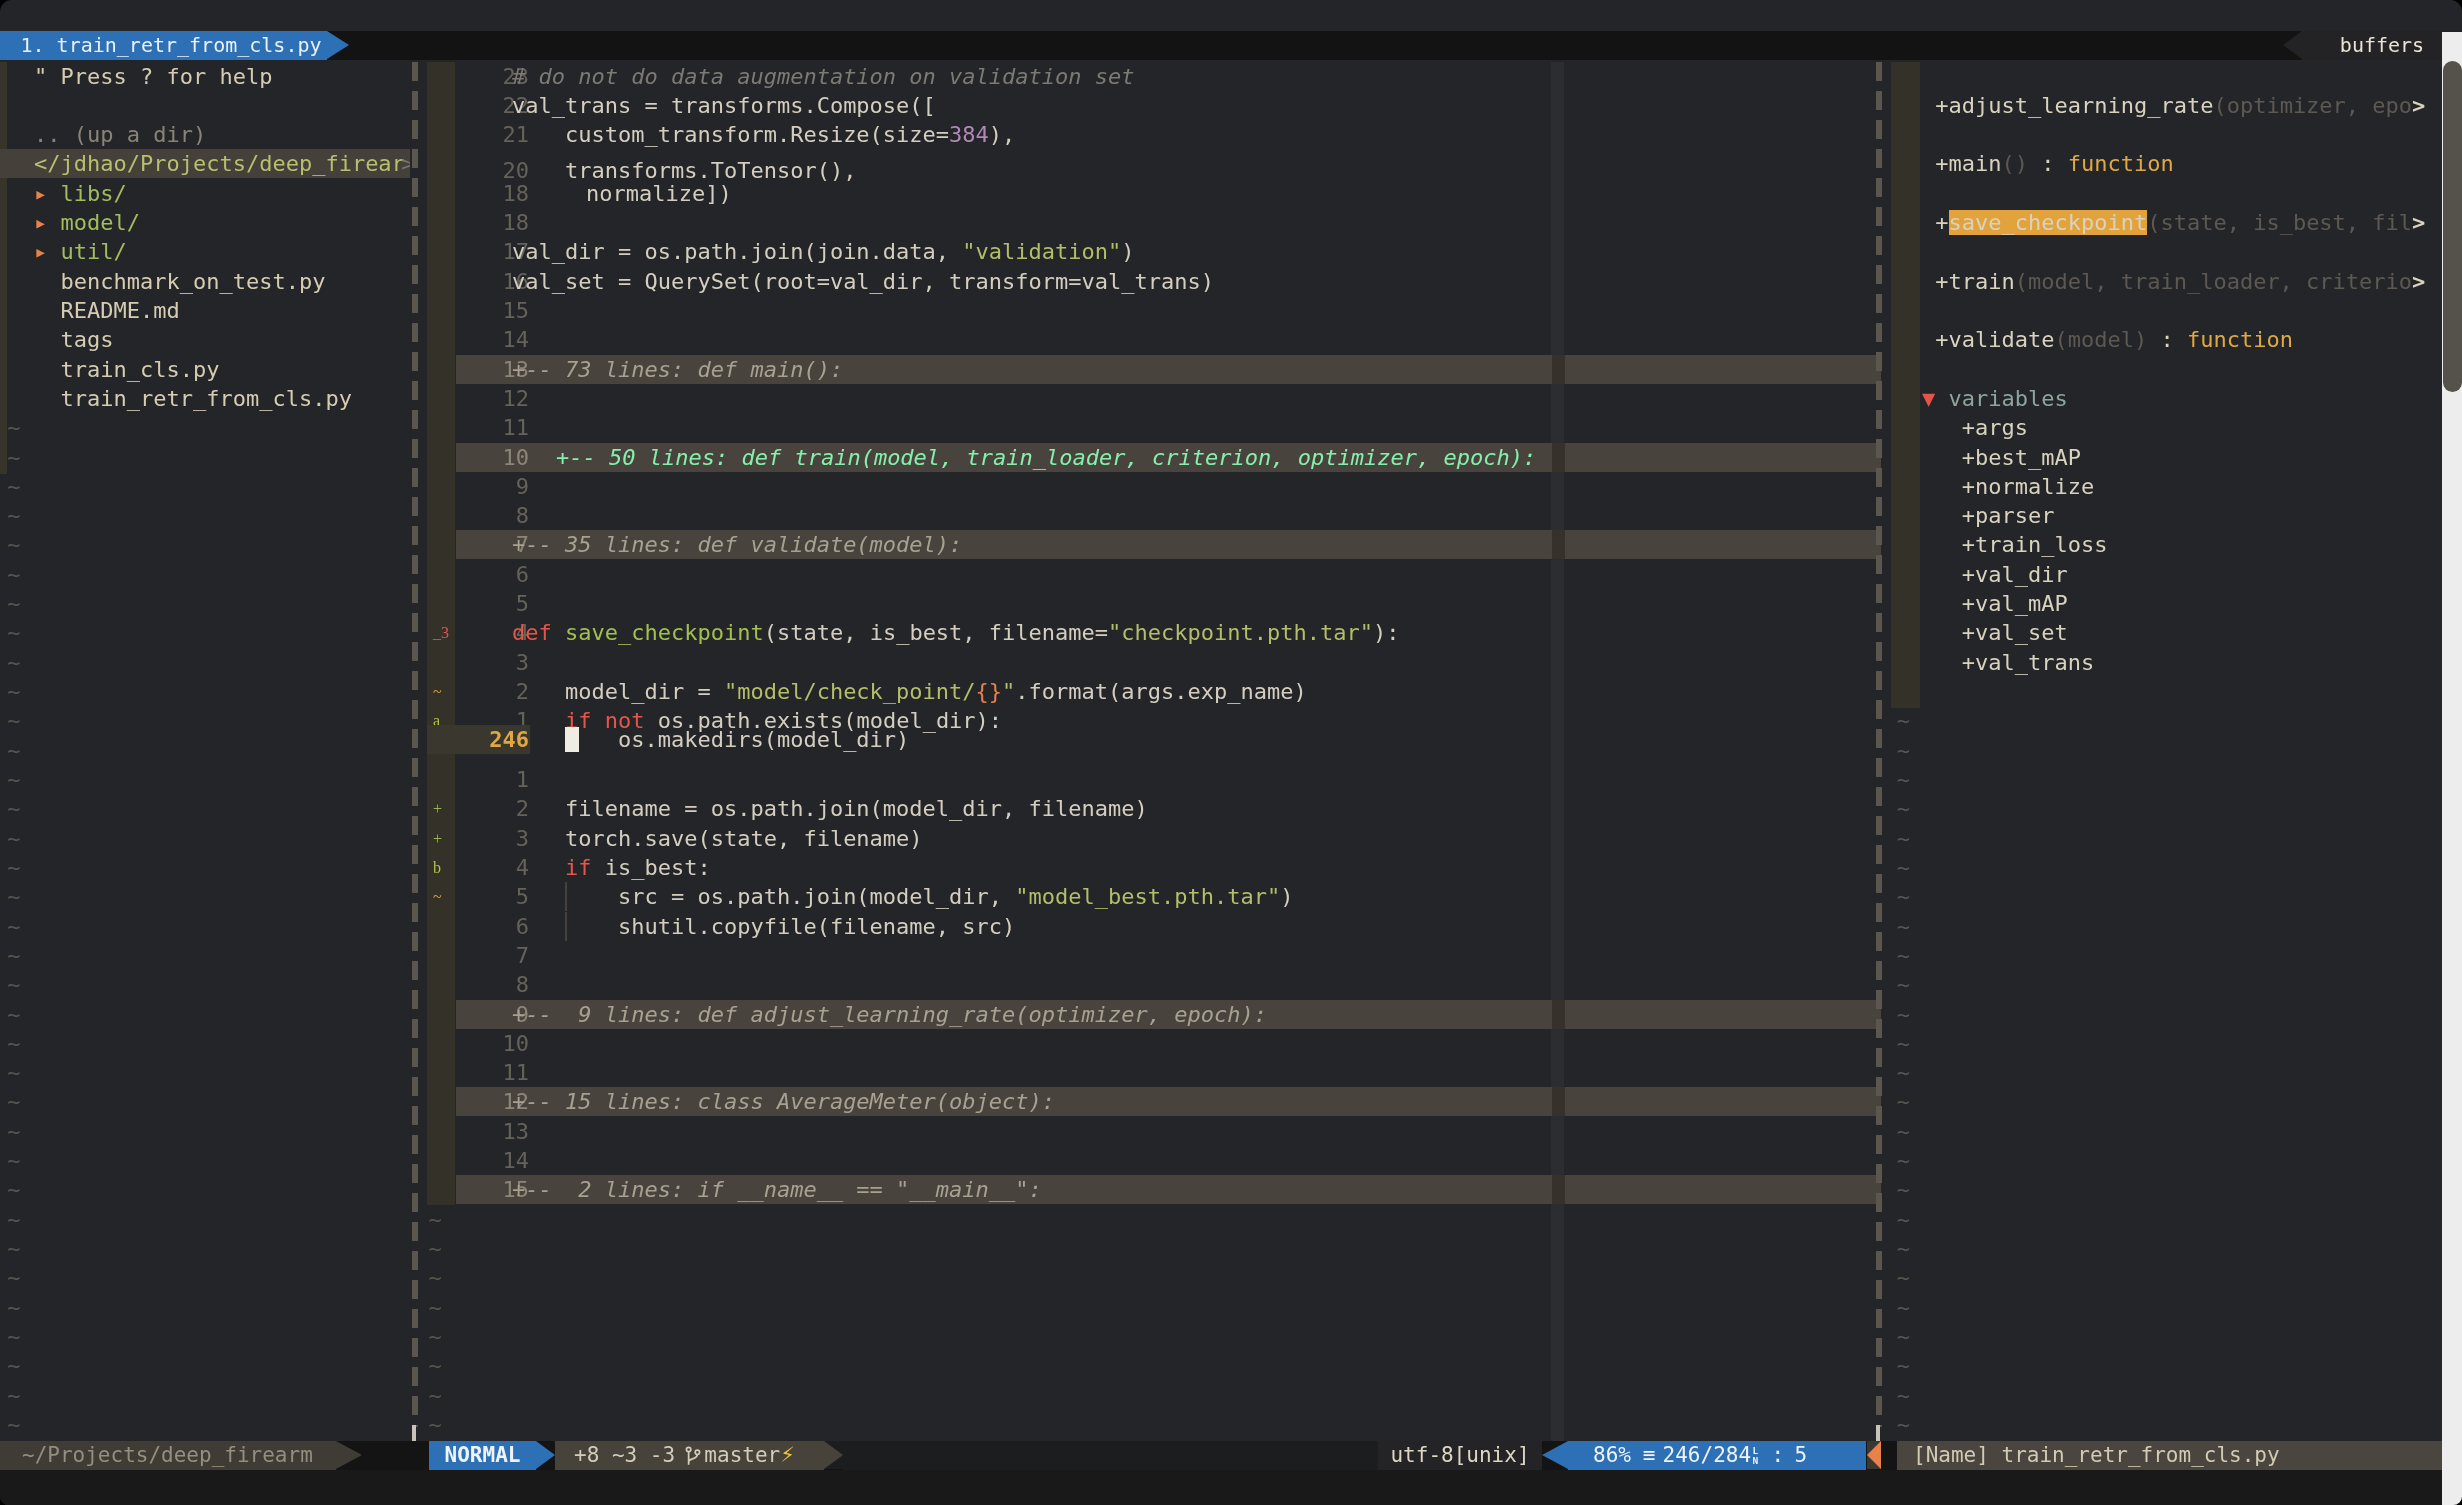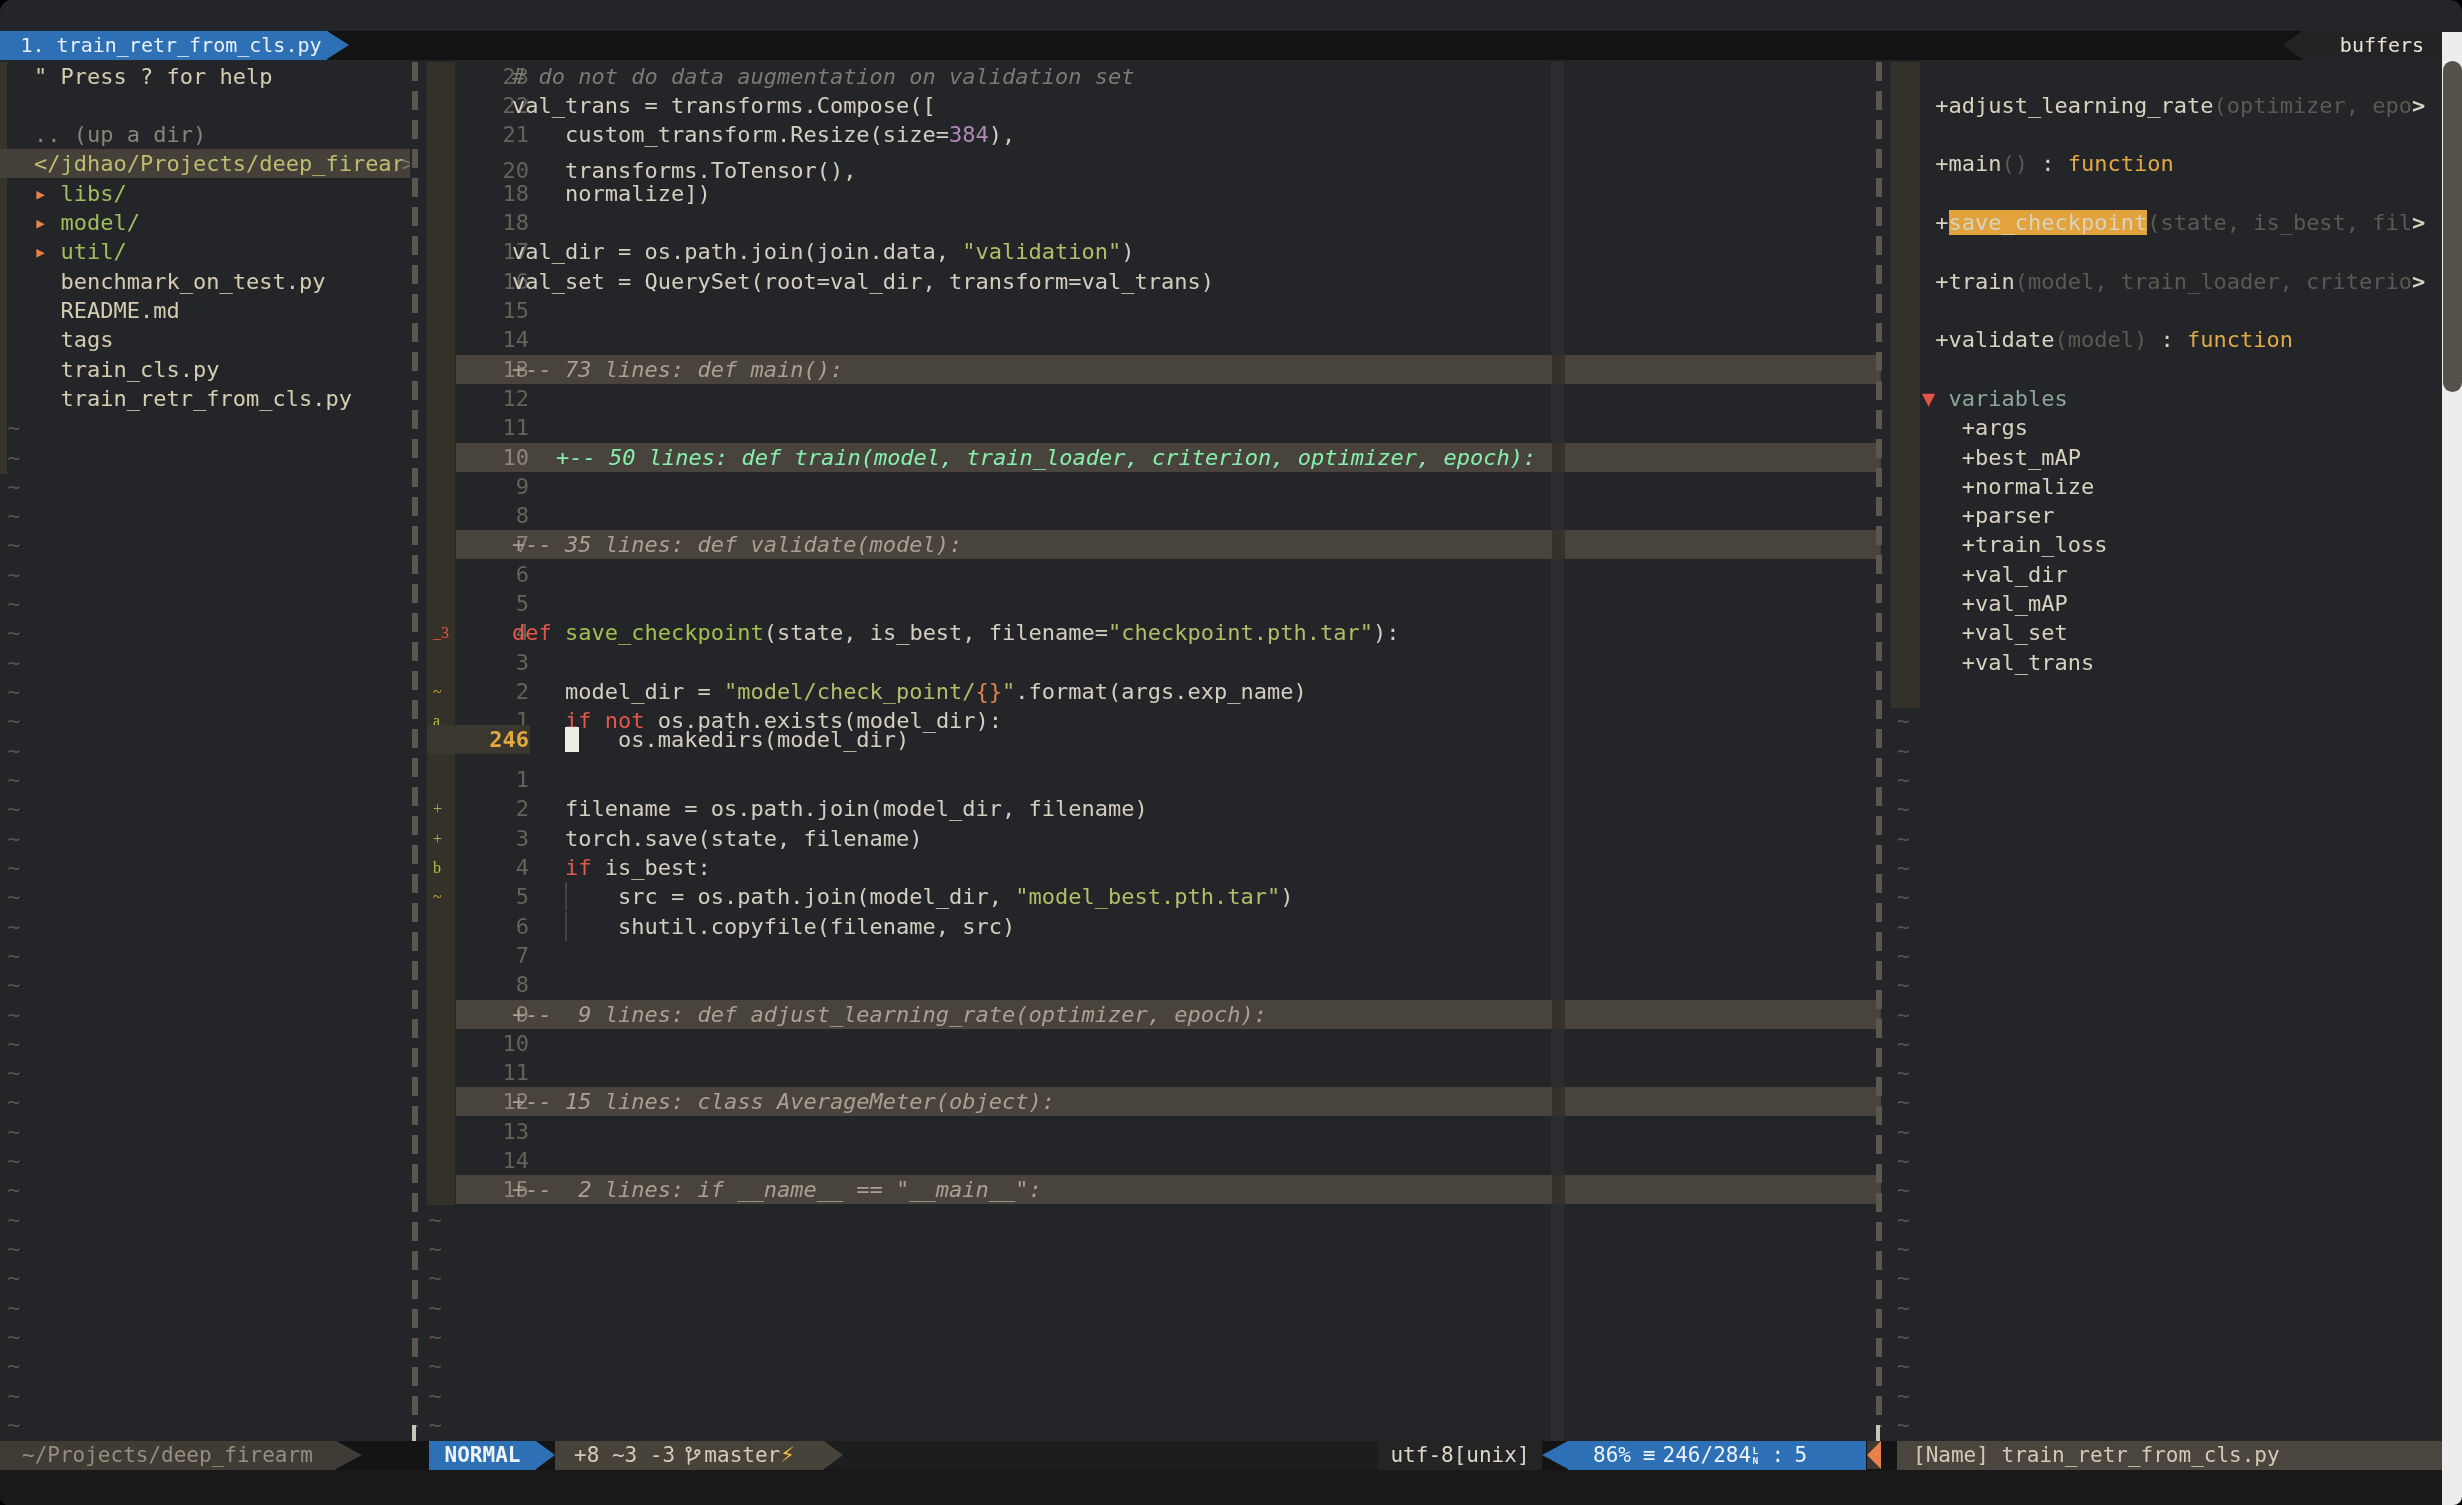--- a/index.html
+++ b/index.html
@@ -166,21 +166,21 @@
       </div>
     <div class="sep sep1"></div>
     <div class="sep-tick" style="left:412px;"></div>
     <div class="signstrip"></div>
     <div class="colorcol"></div>
     <div id="codewin">
         <div class="row erow" style="top: 1.5px;"><span class="ln">23</span><span class="code"><span style="color: rgb(125, 121, 115); font-style: italic;"># do not do data augmentation on validation set</span></span></div>
         <div class="row erow" style="top: 31px;"><span class="ln">22</span><span class="code"><span style="color: rgb(213, 206, 192);">val_trans = transforms.Compose([</span></span></div>
         <div class="row erow" style="top: 60px;"><span class="ln">21</span><span class="code"><span style="color: rgb(213, 206, 192);">    custom_transform.Resize(size=</span><span style="color: rgb(176, 136, 184);">384</span><span style="color: rgb(213, 206, 192);">),</span></span></div>
         <div class="row erow" style="top: 96px;"><span class="ln">20</span><span class="code"><span style="color: rgb(213, 206, 192);">    transforms.ToTensor(),</span></span></div>
-        <div class="row erow" style="top: 119px;"><span class="ln">18</span><span class="code"><span style="color: rgb(213, 206, 192);">    normalize])</span></span></div>
+        <div class="row erow" style="top: 119px;"><span class="ln">18</span><span class="code"><span style="color: rgb(213, 206, 192); margin-left: 21px;">    normalize])</span></span></div>
         <div class="row erow" style="top: 148px;"><span class="ln">18</span></div>
         <div class="row erow" style="top: 177px;"><span class="ln">17</span><span class="code"><span style="color: rgb(213, 206, 192);">val_dir = os.path.join(join.data, </span><span style="color: rgb(180, 189, 104);">"validation"</span><span style="color: rgb(213, 206, 192);">)</span></span></div>
         <div class="row erow" style="top: 207px;"><span class="ln">16</span><span class="code"><span style="color: rgb(213, 206, 192);">val_set = QuerySet(root=val_dir, transform=val_trans)</span></span></div>
         <div class="row erow" style="top: 236px;"><span class="ln">15</span></div>
         <div class="row erow" style="top: 265px;"><span class="ln">14</span></div>
         <div class="row erow fold" style="top: 295px;"><div class="fbar"></div><span class="ln">13</span><span class="code"><span style="color: rgb(168, 160, 145);">+-- 73 lines: def main():</span></span></div>
         <div class="row erow" style="top: 324px;"><span class="ln">12</span></div>
         <div class="row erow" style="top: 353px;"><span class="ln">11</span></div>
         <div class="row erow fold" style="top: 383px;"><div class="fbar"></div><span class="ln">10</span><span class="code"><span style="color: #86efac; margin-left: 44px;">+-- 50 lines: def train(model, train_loader, criterion, optimizer, epoch):</span></span></div>
         <div class="row erow" style="top: 412px;"><span class="ln">9</span></div>

